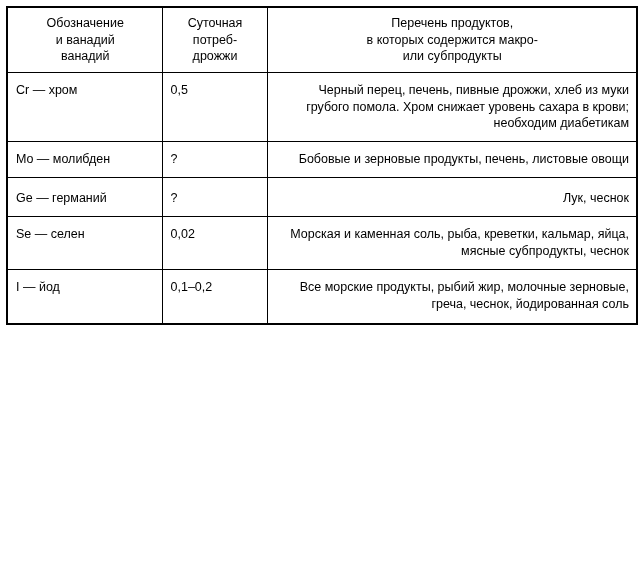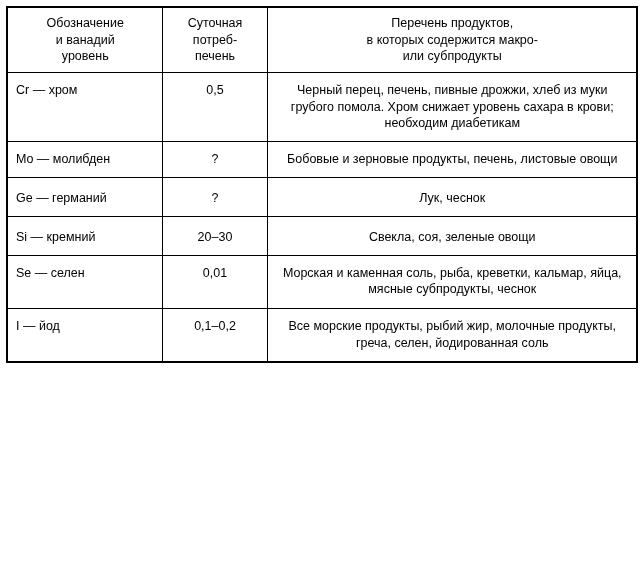--- a/index.html
+++ b/index.html
@@ -47,24 +47,23 @@
   col.c-name { width: 155px; }
   col.c-need { width: 105px; }
   col.c-list { width: 370px; }
 
   td.cell-name {
     text-align: left;
     padding-left: 10px;
     margin-left: 46px;
   }
   td.cell-need {
-    text-align: center;
   }
   td.cell-list {
-    text-align: center;
+    text-align: right;
     padding-left: 9px;
     padding-right: 6px;
   }
   
   tr.r-tall td { padding-top: 9px; padding-bottom: 9px; }
   tr.r-mid  td { padding-top: 9px; padding-bottom: 10px; }
   tr.r-short td { padding-top: 12px; padding-bottom: 9px; }
 </style>
 </head>
 <body>
@@ -74,26 +73,26 @@
     <colgroup>
       <col class="c-name">
       <col class="c-need">
       <col class="c-list">
     </colgroup>
     <thead>
       <tr>
         <th>
           <div>Обозначение</div>
           <div>и ванадий</div>
-          <div>уровень</div>
+          <div>ванадий</div>
         </th>
         <th>
           <div>Суточная</div>
           <div>потреб-</div>
-          <div>печень</div>
+          <div>дрожжи</div>
         </th>
         <th>
           <div>Перечень продуктов,</div>
           <div>в которых содержится макро-</div>
           <div>или субпродукты</div>
         </th>
       </tr>
     </thead>
     <tbody>
       <tr class="r-tall">
@@ -104,30 +103,25 @@
       <tr class="r-mid">
         <td class="cell-name">Mo — молибден</td>
         <td class="cell-need">?</td>
         <td class="cell-list">Бобовые и зерновые продукты, печень, листовые овощи</td>
       </tr>
       <tr class="r-short">
         <td class="cell-name">Ge — германий</td>
         <td class="cell-need">?</td>
         <td class="cell-list">Лук, чеснок</td>
       </tr>
-      <tr class="r-short">
-        <td class="cell-name">Si — кремний</td>
-        <td class="cell-need">20–30</td>
-        <td class="cell-list">Свекла, соя, зеленые овощи</td>
-      </tr>
       <tr class="r-mid">
         <td class="cell-name">Se — селен</td>
-        <td class="cell-need">0,01</td>
+        <td class="cell-need">0,02</td>
         <td class="cell-list">Морская и каменная соль, рыба, креветки, кальмар, яйца, мясные субпродукты, чеснок</td>
       </tr>
       <tr class="r-mid">
         <td class="cell-name">I — йод</td>
         <td class="cell-need">0,1–0,2</td>
-        <td class="cell-list">Все морские продукты, рыбий жир, молочные продукты, греча, селен, йодированная соль</td>
+        <td class="cell-list">Все морские продукты, рыбий жир, молочные зерновые, греча, чеснок, йодированная соль</td>
       </tr>
     </tbody>
   </table>
 </div>
 
 </body></html>

